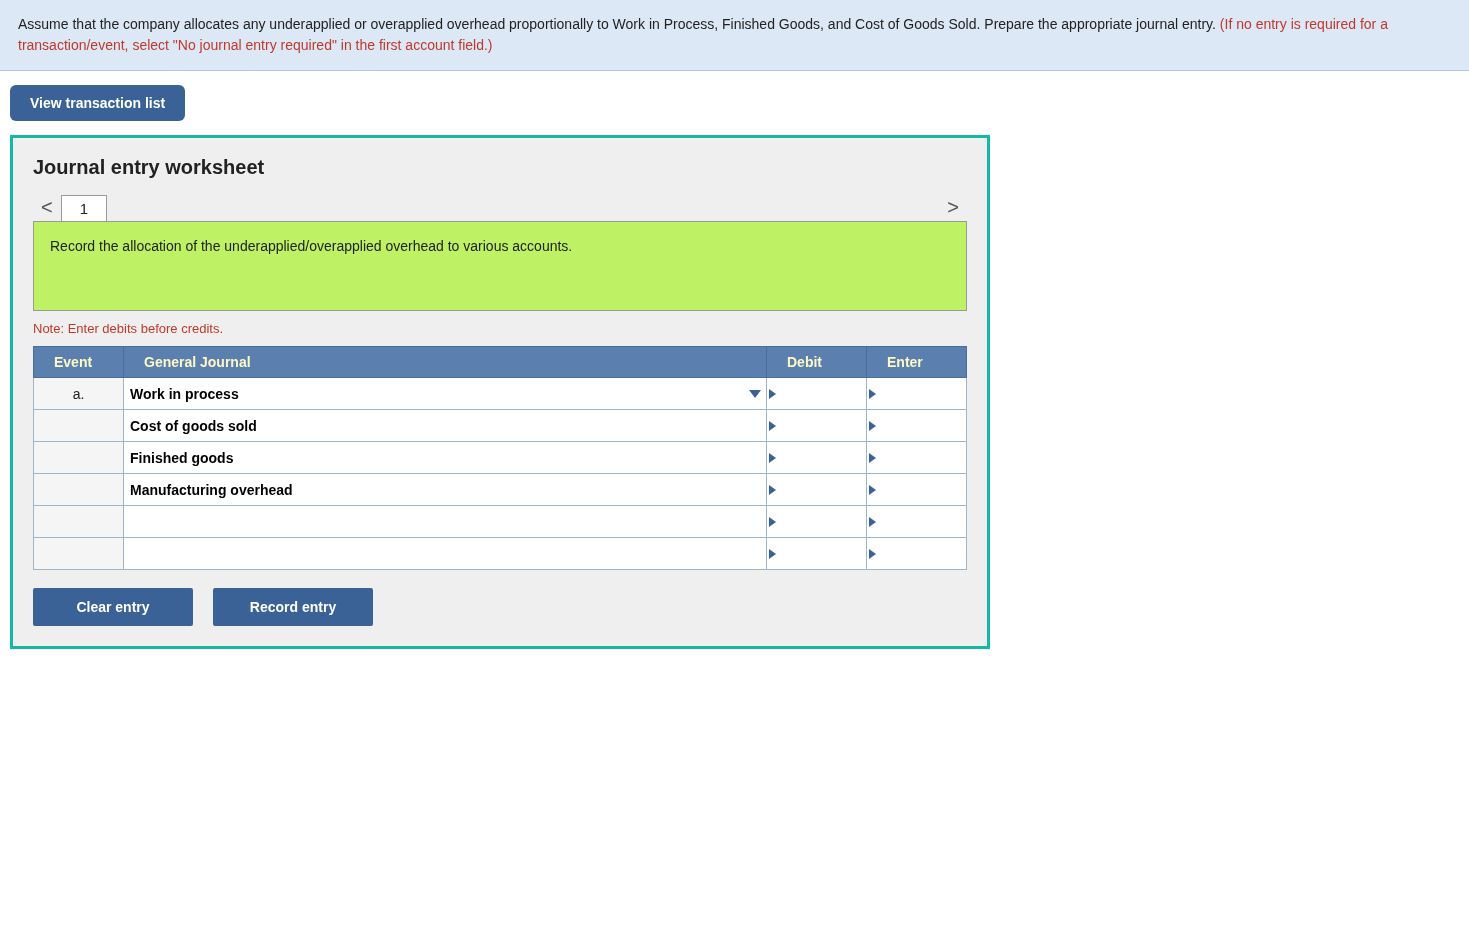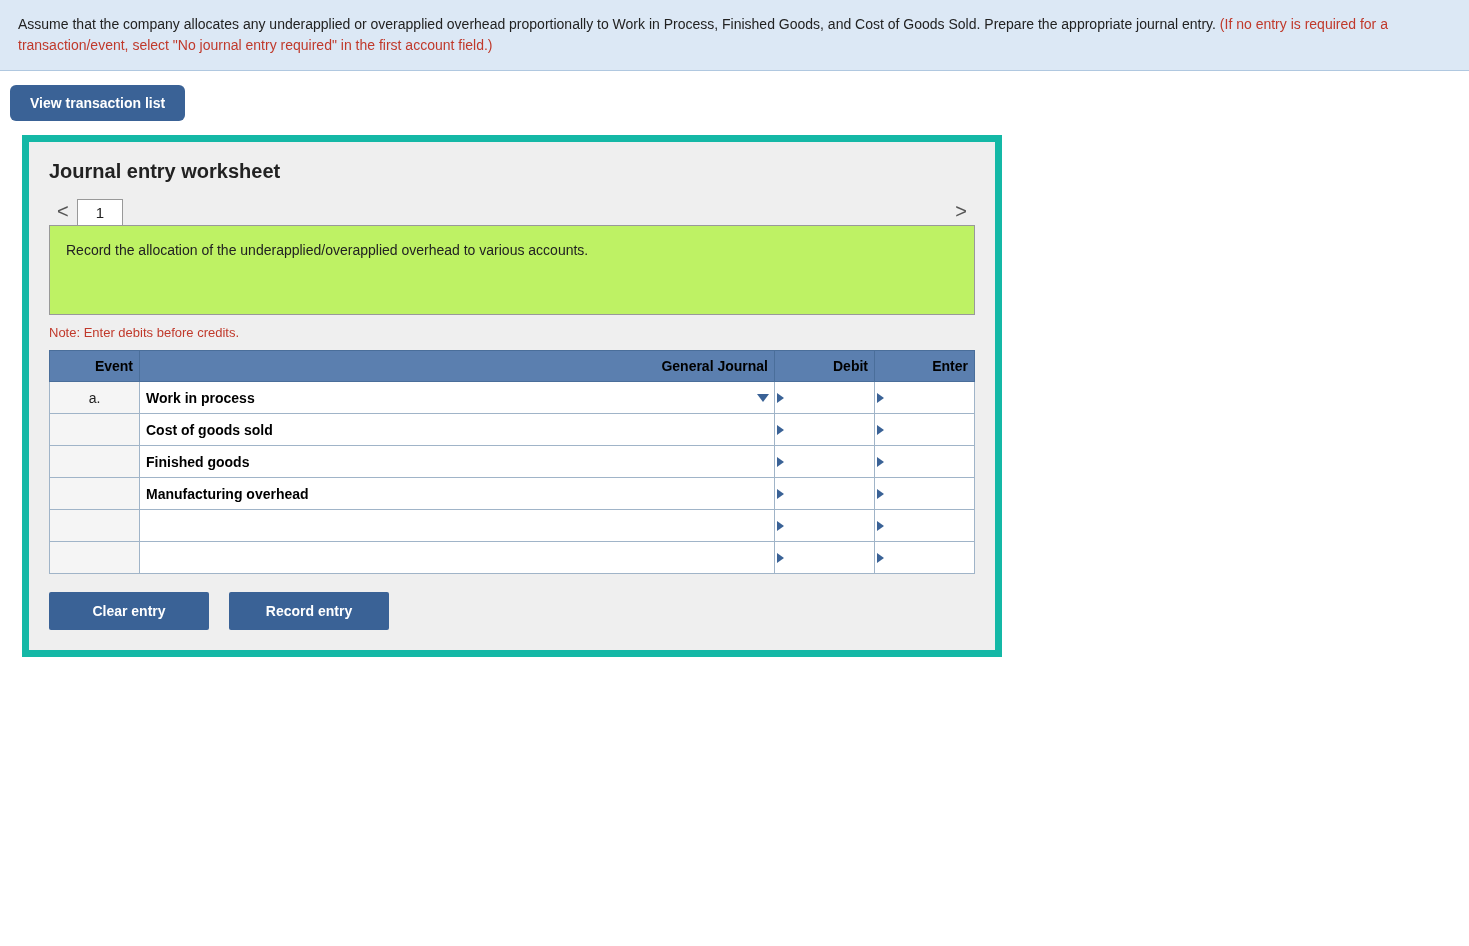--- a/index.html
+++ b/index.html
@@ -28,22 +28,22 @@
       color: #fff;
       font-weight: bold;
       font-size: 14px;
       border: none;
       cursor: pointer;
       border-radius: 6px;
     }
 
     .worksheet-container {
       background: #efefef;
-      border: 7px solid #14b8a6;
-      margin: 0 10px 20px 22px;
+      border: 3px solid #14b8a6;
+      margin: 0 10px 20px 10px;
       padding: 18px 20px 20px 20px;
       max-width: 980px;
     }
 
     .worksheet-title {
       font-size: 20px;
       font-weight: bold;
       margin-bottom: 14px;
     }
 
@@ -91,25 +91,25 @@
     }
 
     
     .journal-table {
       width: 100%;
       border-collapse: collapse;
       margin-bottom: 18px;
     }
     .journal-table th {
       background: #5b7faf;
-      color: #000000;
-      font-weight: bold;
-      padding: 7px 6px;
+      color: #fef9c3;
+      font-weight: bold;
+      padding: 7px 20px;
       border: 1px solid #4a6e9a;
-      text-align: right;
+      text-align: left;
     }
     .journal-table th.col-event { width: 90px; }
     .journal-table th.col-journal { }
     .journal-table th.col-debit { width: 100px; }
     .journal-table th.col-credit { width: 100px; }
 
     .journal-table td {
       border: 1px solid #a0b4c8;
       padding: 4px 6px;
       background: #fff;

